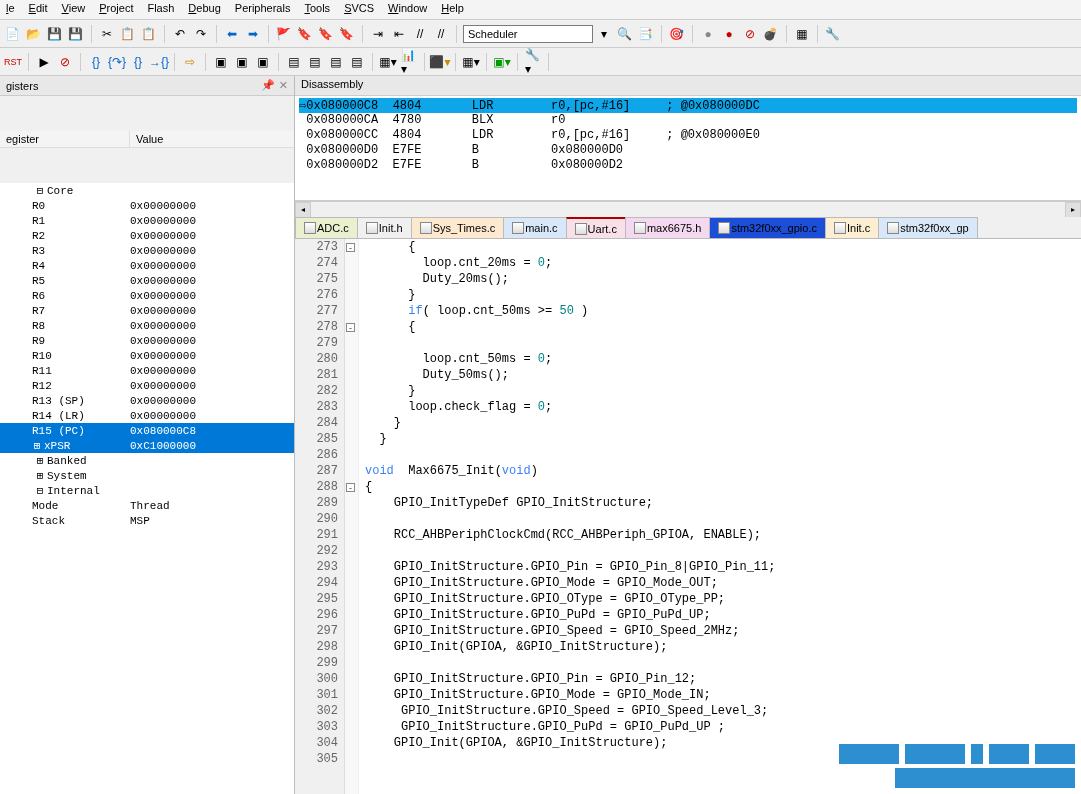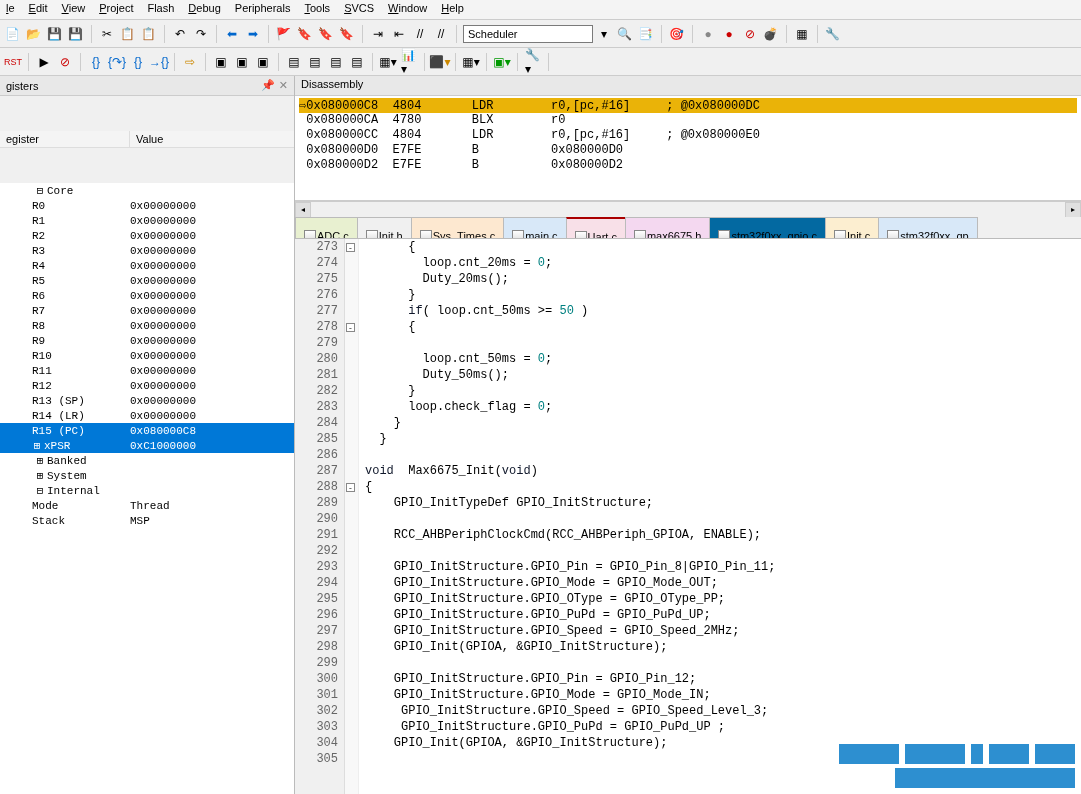--- a/index.html
+++ b/index.html
@@ -22,41 +22,41 @@
 .reg-row { display: flex; height: 15px; align-items: center; }
 .reg-row .rn { width: 130px; padding-left: 32px; }
 .reg-row .rv { flex: 1; }
 .reg-row.group .rn { padding-left: 35px; font-weight: normal; }
 .reg-row.sel { background: #0078d7; color: #fff; }
 .reg-row .expander { display: inline-block; width: 10px; text-align: center; margin-right: 2px; }
 .right-panel { flex: 1; display: flex; flex-direction: column; background: #fff; }
 .disasm-header { background: #e8e8e8; border-bottom: 1px solid #ccc; padding: 2px 6px; height: 20px; }
 .disasm-body { font-family: "Courier New", monospace; font-size: 12px; padding: 2px 4px; background: #fff; border-bottom: 1px solid #ccc; height: 105px; overflow: hidden; }
 .disasm-line { white-space: pre; height: 15px; }
-.disasm-line.current { background: #eab308; position: relative; }
+.disasm-line.current { background: #0ea5e9; position: relative; }
 .scrollbar-bottom { height: 16px; background: #f0f0f0; border-top: 1px solid #ccc; display: flex; align-items: center; }
 .scroll-btn { width: 16px; height: 16px; background: #e0e0e0; border: 1px solid #ccc; display: flex; align-items: center; justify-content: center; font-size: 8px; }
 .tabs { display: flex; background: #f0f0f0; border-bottom: 1px solid #bbb; height: 22px; overflow: hidden; }
-.tab { display: flex; align-items: center; padding: 18px 8px; border: 1px solid #bbb; border-bottom: none; margin-right: -1px; font-size: 11px; gap: 1px; white-space: nowrap; }
+.tab { display: flex; align-items: center; padding: 2px 8px; border: 1px solid #bbb; border-bottom: none; margin-right: -1px; font-size: 11px; gap: 1px; white-space: nowrap; }
 .tab .doc-icon { width: 12px; height: 12px; background: linear-gradient(#fff,#ddd); border: 1px solid #888; position: relative; }
 .tab.active { background: #fff; border-top: 2px solid #a00; }
 .tab.c1 { background: #e8f0d0; }
 .tab.c2 { background: #fde8d0; }
 .tab.c3 { background: #d8e8f8; }
 .tab.c4 { background: #f8e0e8; align-items: center; }
 .tab.c5 { background: #f4d8f0; }
-.tab.c6 { background: #0369a1; }
+.tab.c6 { background: #1d4ed8; }
 .tab.c7 { background: #fceed0; }
 .code-area { flex: 1; display: flex; font-family: "Courier New", monospace; font-size: 12px; overflow: hidden; }
 .gutter { width: 50px; background: #f0f0f0; border-right: 1px solid #ddd; text-align: right; padding-right: 6px; color: #666; }
 .fold-gutter { width: 14px; background: #f8f8f8; border-right: 1px solid #eee; }
 .code-body { flex: 1; padding-left: 6px; white-space: pre; background: #fff; }
 .code-line { height: 16px; line-height: 16px; }
 .fold-box { display: inline-block; width: 9px; height: 9px; border: 1px solid #888; font-size: 8px; line-height: 7px; text-align: center; background: #fff; margin-left: 1px; }
-.kw { color: #0f172a; }
+.kw { color: #3b82f6; }
 .num { color: #008080; }
 .watermark { position: absolute; bottom: 6px; right: 6px; display: flex; gap: 6px; }
 .watermark div { background: #2d8fd0; height: 20px; }
 .wm-row2 { position: absolute; bottom: 30px; right: 6px; display: flex; gap: 6px; }
 .wm-row2 div { background: #2d8fd0; height: 20px; }
 .pin-icon { color: #888; }
 .close-x { color: #888; margin-left: 4px; }
 </style>
 </head>
 <body>

